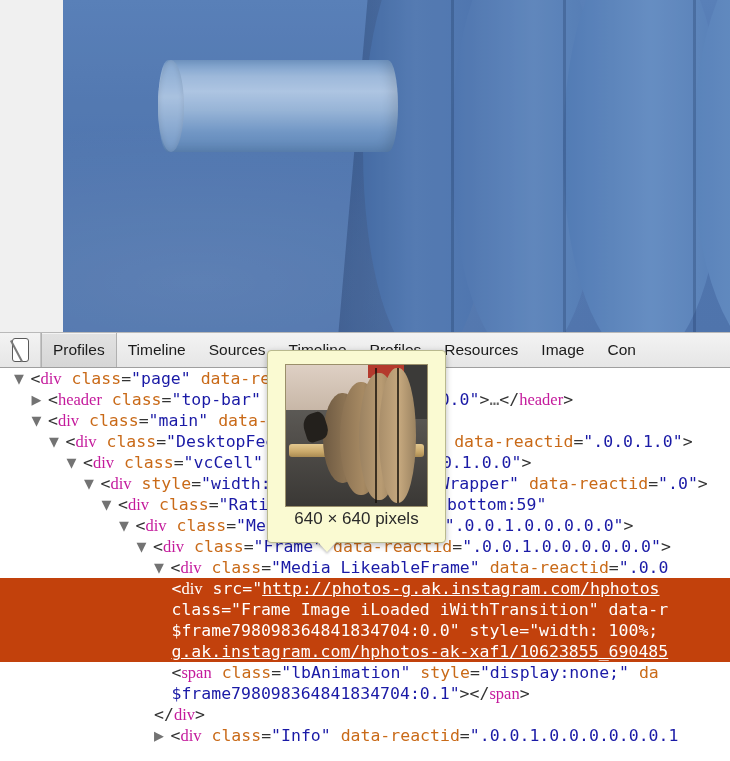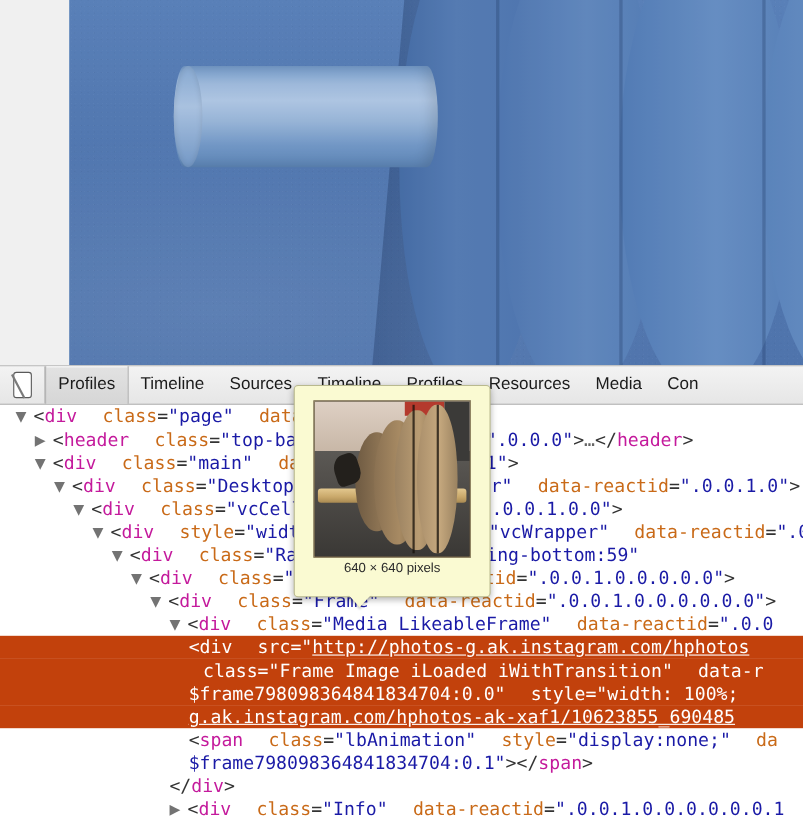--- a/index.html
+++ b/index.html
@@ -111,22 +111,22 @@
     line-height: 21px;
     white-space: pre;
   }
   .dom-row { height: 21px; position: relative; overflow: hidden; }
   .dom-row .txt { position: absolute; left: 0; top: 0; }
   .dom-row.sel { background: #c2410c; }
   .dom-row.sel .tag, .dom-row.sel .attr, .dom-row.sel .val,
   .dom-row.sel .punc, .dom-row.sel .txt { color: #ffffff; }
   .dom-row.sel .val a, .dom-row.sel .link { color: #ffffff; text-decoration: underline; }
   .tw { color: #737373; display:inline-block; width: 1em; }
-  .tag   { color: #c41a9c; }
-  .attr  { color: #c96a18; margin-left: 13px; }
+  .tag   { color: #c41a9c; font-family: Liberation Serif, serif; }
+  .attr  { color: #c96a18; }
   .val   { color: #1a1aa6; }
   .punc  { color: #333333; }
   .ellip { color: #666666; }
   .link  { color: #1a1aa6; text-decoration: underline; }
 
   
   #img-tooltip {
     position: absolute; left: 267px; top: 350px; width: 177px; height: 191px;
     background: #fafad2;
     border: 1px solid #b9b98e;
@@ -155,21 +155,21 @@
   .th-bar   { position:absolute; left:2%; top:56%; width:96%; height:9%; background: linear-gradient(180deg,#e3c88f,#c9a86a 60%,#a98a52); border-radius: 3px; }
   .th-plate { position:absolute; border-radius: 48% / 50%; }
   .p-a { left: 26%; top: 20%; width: 28%; height: 64%; background: linear-gradient(90deg,#6e5a42,#8c7353 55%,#6a563f); }
   .p-b { left: 38%; top: 12%; width: 30%; height: 80%; background: linear-gradient(90deg,#8a7152,#a78a63 55%,#7e6949); }
   .p-c { left: 52%; top: 6%; width: 28%; height: 90%; background: linear-gradient(90deg,#9b8261,#b99c73 55%,#8d7656); }
   .p-d { left: 66%; top: 2%; width: 26%; height: 96%; background: linear-gradient(90deg,#a98e6a,#c5a87e 55%,#9a8260); }
   .th-gr { position:absolute; top:2%; height:96%; width:2px; background: rgba(20,15,8,.75); }
   .th-hand { position:absolute; left: 13%; top: 34%; width: 16%; height: 20%; background:#23201c; border-radius: 50% 30% 40% 20%; transform: rotate(-18deg); }
   #tooltip-caption {
     position: absolute; left: 0; right: 0; top: 158px;
-    text-align: center; font-size: 12px; color: #2a2a2a;
+    text-align: center; font-size: 17px; color: #2a2a2a;
   }
 </style>
 </head>
 <body>
 
 <div id="root">
 
   <div id="page-region">
     <div id="page-gutter"></div>
     <div id="photo-overlay">
@@ -205,21 +205,21 @@
         <div class="tab">
           <span>Timeline</span>
         </div>
         <div class="tab">
           <span>Profiles</span>
         </div>
         <div class="tab">
           <span>Resources</span>
         </div>
         <div class="tab">
-          <span>Media</span>
+          <span>Image</span>
         </div>
         <div class="tab">
           <span>Con</span>
         </div>
       </div>
   </div>
 
   <div id="dom-tree"><div class="dom-row"><span class="txt" style="left: 14px;"><span class="tw">▼</span><span class="punc">&lt;</span><span class="tag">div</span><span class="punc"> </span><span class="attr">class</span><span class="punc">=</span><span class="val">"page"</span><span class="punc"> </span><span class="attr">data-reactid</span><span class="punc">=</span><span class="val">".0"</span><span class="punc">&gt;</span></span></div><div class="dom-row"><span class="txt" style="left: 31.5px;"><span class="tw">▶</span><span class="punc">&lt;</span><span class="tag">header</span><span class="punc"> </span><span class="attr">class</span><span class="punc">=</span><span class="val">"top-bar"</span><span class="punc"> </span><span class="attr">data-reactid</span><span class="punc">=</span><span class="val">".0.0.0"</span><span class="punc">&gt;</span><span class="ellip">…</span><span class="punc">&lt;/</span><span class="tag">header</span><span class="punc">&gt;</span></span></div><div class="dom-row"><span class="txt" style="left: 31.5px;"><span class="tw">▼</span><span class="punc">&lt;</span><span class="tag">div</span><span class="punc"> </span><span class="attr">class</span><span class="punc">=</span><span class="val">"main"</span><span class="punc"> </span><span class="attr">data-reactid</span><span class="punc">=</span><span class="val">".0.0.1"</span><span class="punc">&gt;</span></span></div><div class="dom-row"><span class="txt" style="left: 49px;"><span class="tw">▼</span><span class="punc">&lt;</span><span class="tag">div</span><span class="punc"> </span><span class="attr">class</span><span class="punc">=</span><span class="val">"DesktopFeedCenterContainer"</span><span class="punc"> </span><span class="attr">data-reactid</span><span class="punc">=</span><span class="val">".0.0.1.0"</span><span class="punc">&gt;</span></span></div><div class="dom-row"><span class="txt" style="left: 66.5px;"><span class="tw">▼</span><span class="punc">&lt;</span><span class="tag">div</span><span class="punc"> </span><span class="attr">class</span><span class="punc">=</span><span class="val">"vcCell"</span><span class="punc"> </span><span class="attr">data-reactid</span><span class="punc">=</span><span class="val">".0.0.1.0.0"</span><span class="punc">&gt;</span></span></div><div class="dom-row"><span class="txt" style="left: 84px;"><span class="tw">▼</span><span class="punc">&lt;</span><span class="tag">div</span><span class="punc"> </span><span class="attr">style</span><span class="punc">=</span><span class="val">"width: 100%;"</span><span class="punc"> </span><span class="attr">class</span><span class="punc">=</span><span class="val">"vcWrapper"</span><span class="punc"> </span><span class="attr">data-reactid</span><span class="punc">=</span><span class="val">".0"</span><span class="punc">&gt;</span></span></div><div class="dom-row"><span class="txt" style="left: 101.5px;"><span class="tw">▼</span><span class="punc">&lt;</span><span class="tag">div</span><span class="punc"> </span><span class="attr">class</span><span class="punc">=</span><span class="val">"Ratio"</span><span class="punc"> </span><span class="attr">style</span><span class="punc">=</span><span class="val">"padding-bottom:59"</span></span></div><div class="dom-row"><span class="txt" style="left: 119px;"><span class="tw">▼</span><span class="punc">&lt;</span><span class="tag">div</span><span class="punc"> </span><span class="attr">class</span><span class="punc">=</span><span class="val">"Media"</span><span class="punc"> </span><span class="attr">data-reactid</span><span class="punc">=</span><span class="val">".0.0.1.0.0.0.0.0"</span><span class="punc">&gt;</span></span></div><div class="dom-row"><span class="txt" style="left: 136.5px;"><span class="tw">▼</span><span class="punc">&lt;</span><span class="tag">div</span><span class="punc"> </span><span class="attr">class</span><span class="punc">=</span><span class="val">"Frame"</span><span class="punc"> </span><span class="attr">data-reactid</span><span class="punc">=</span><span class="val">".0.0.1.0.0.0.0.0.0"</span><span class="punc">&gt;</span></span></div><div class="dom-row"><span class="txt" style="left: 154px;"><span class="tw">▼</span><span class="punc">&lt;</span><span class="tag">div</span><span class="punc"> </span><span class="attr">class</span><span class="punc">=</span><span class="val">"Media LikeableFrame"</span><span class="punc"> </span><span class="attr">data-reactid</span><span class="punc">=</span><span class="val">".0.0</span><span class="punc"></span></span></div><div class="dom-row sel"><span class="txt" style="left: 171.5px;"><span class="punc">&lt;</span><span class="tag">div</span><span class="punc"> </span><span class="attr">src</span><span class="punc">=</span><span class="punc">"</span><span class="link">http://photos-g.ak.instagram.com/hphotos</span><span class="punc"></span></span></div><div class="dom-row sel"><span class="txt" style="left: 171.5px;"><span class="attr">class</span><span class="punc">=</span><span class="punc">"Frame Image iLoaded iWithTransition"</span><span class="punc"> </span><span class="attr">data-r</span></span></div><div class="dom-row sel"><span class="txt" style="left: 171.5px;"><span class="punc">$frame798098364841834704:0.0"</span><span class="punc"> </span><span class="attr">style</span><span class="punc">=</span><span class="punc">"width: 100%;</span></span></div><div class="dom-row sel"><span class="txt" style="left: 171.5px;"><span class="link">g.ak.instagram.com/hphotos-ak-xaf1/10623855_690485</span></span></div><div class="dom-row"><span class="txt" style="left: 171.5px;"><span class="punc">&lt;</span><span class="tag">span</span><span class="punc"> </span><span class="attr">class</span><span class="punc">=</span><span class="val">"lbAnimation"</span><span class="punc"> </span><span class="attr">style</span><span class="punc">=</span><span class="val">"display:none;"</span><span class="punc"> </span><span class="attr">da</span></span></div><div class="dom-row"><span class="txt" style="left: 171.5px;"><span class="val">$frame798098364841834704:0.1"</span><span class="punc">&gt;</span><span class="punc">&lt;/</span><span class="tag">span</span><span class="punc">&gt;</span></span></div><div class="dom-row"><span class="txt" style="left: 154px;"><span class="punc">&lt;/</span><span class="tag">div</span><span class="punc">&gt;</span></span></div><div class="dom-row"><span class="txt" style="left: 154px;"><span class="tw">▶</span><span class="punc">&lt;</span><span class="tag">div</span><span class="punc"> </span><span class="attr">class</span><span class="punc">=</span><span class="val">"Info"</span><span class="punc"> </span><span class="attr">data-reactid</span><span class="punc">=</span><span class="val">".0.0.1.0.0.0.0.0.0.1</span></span></div></div>
 
   <div id="tooltip-arrow"></div>

